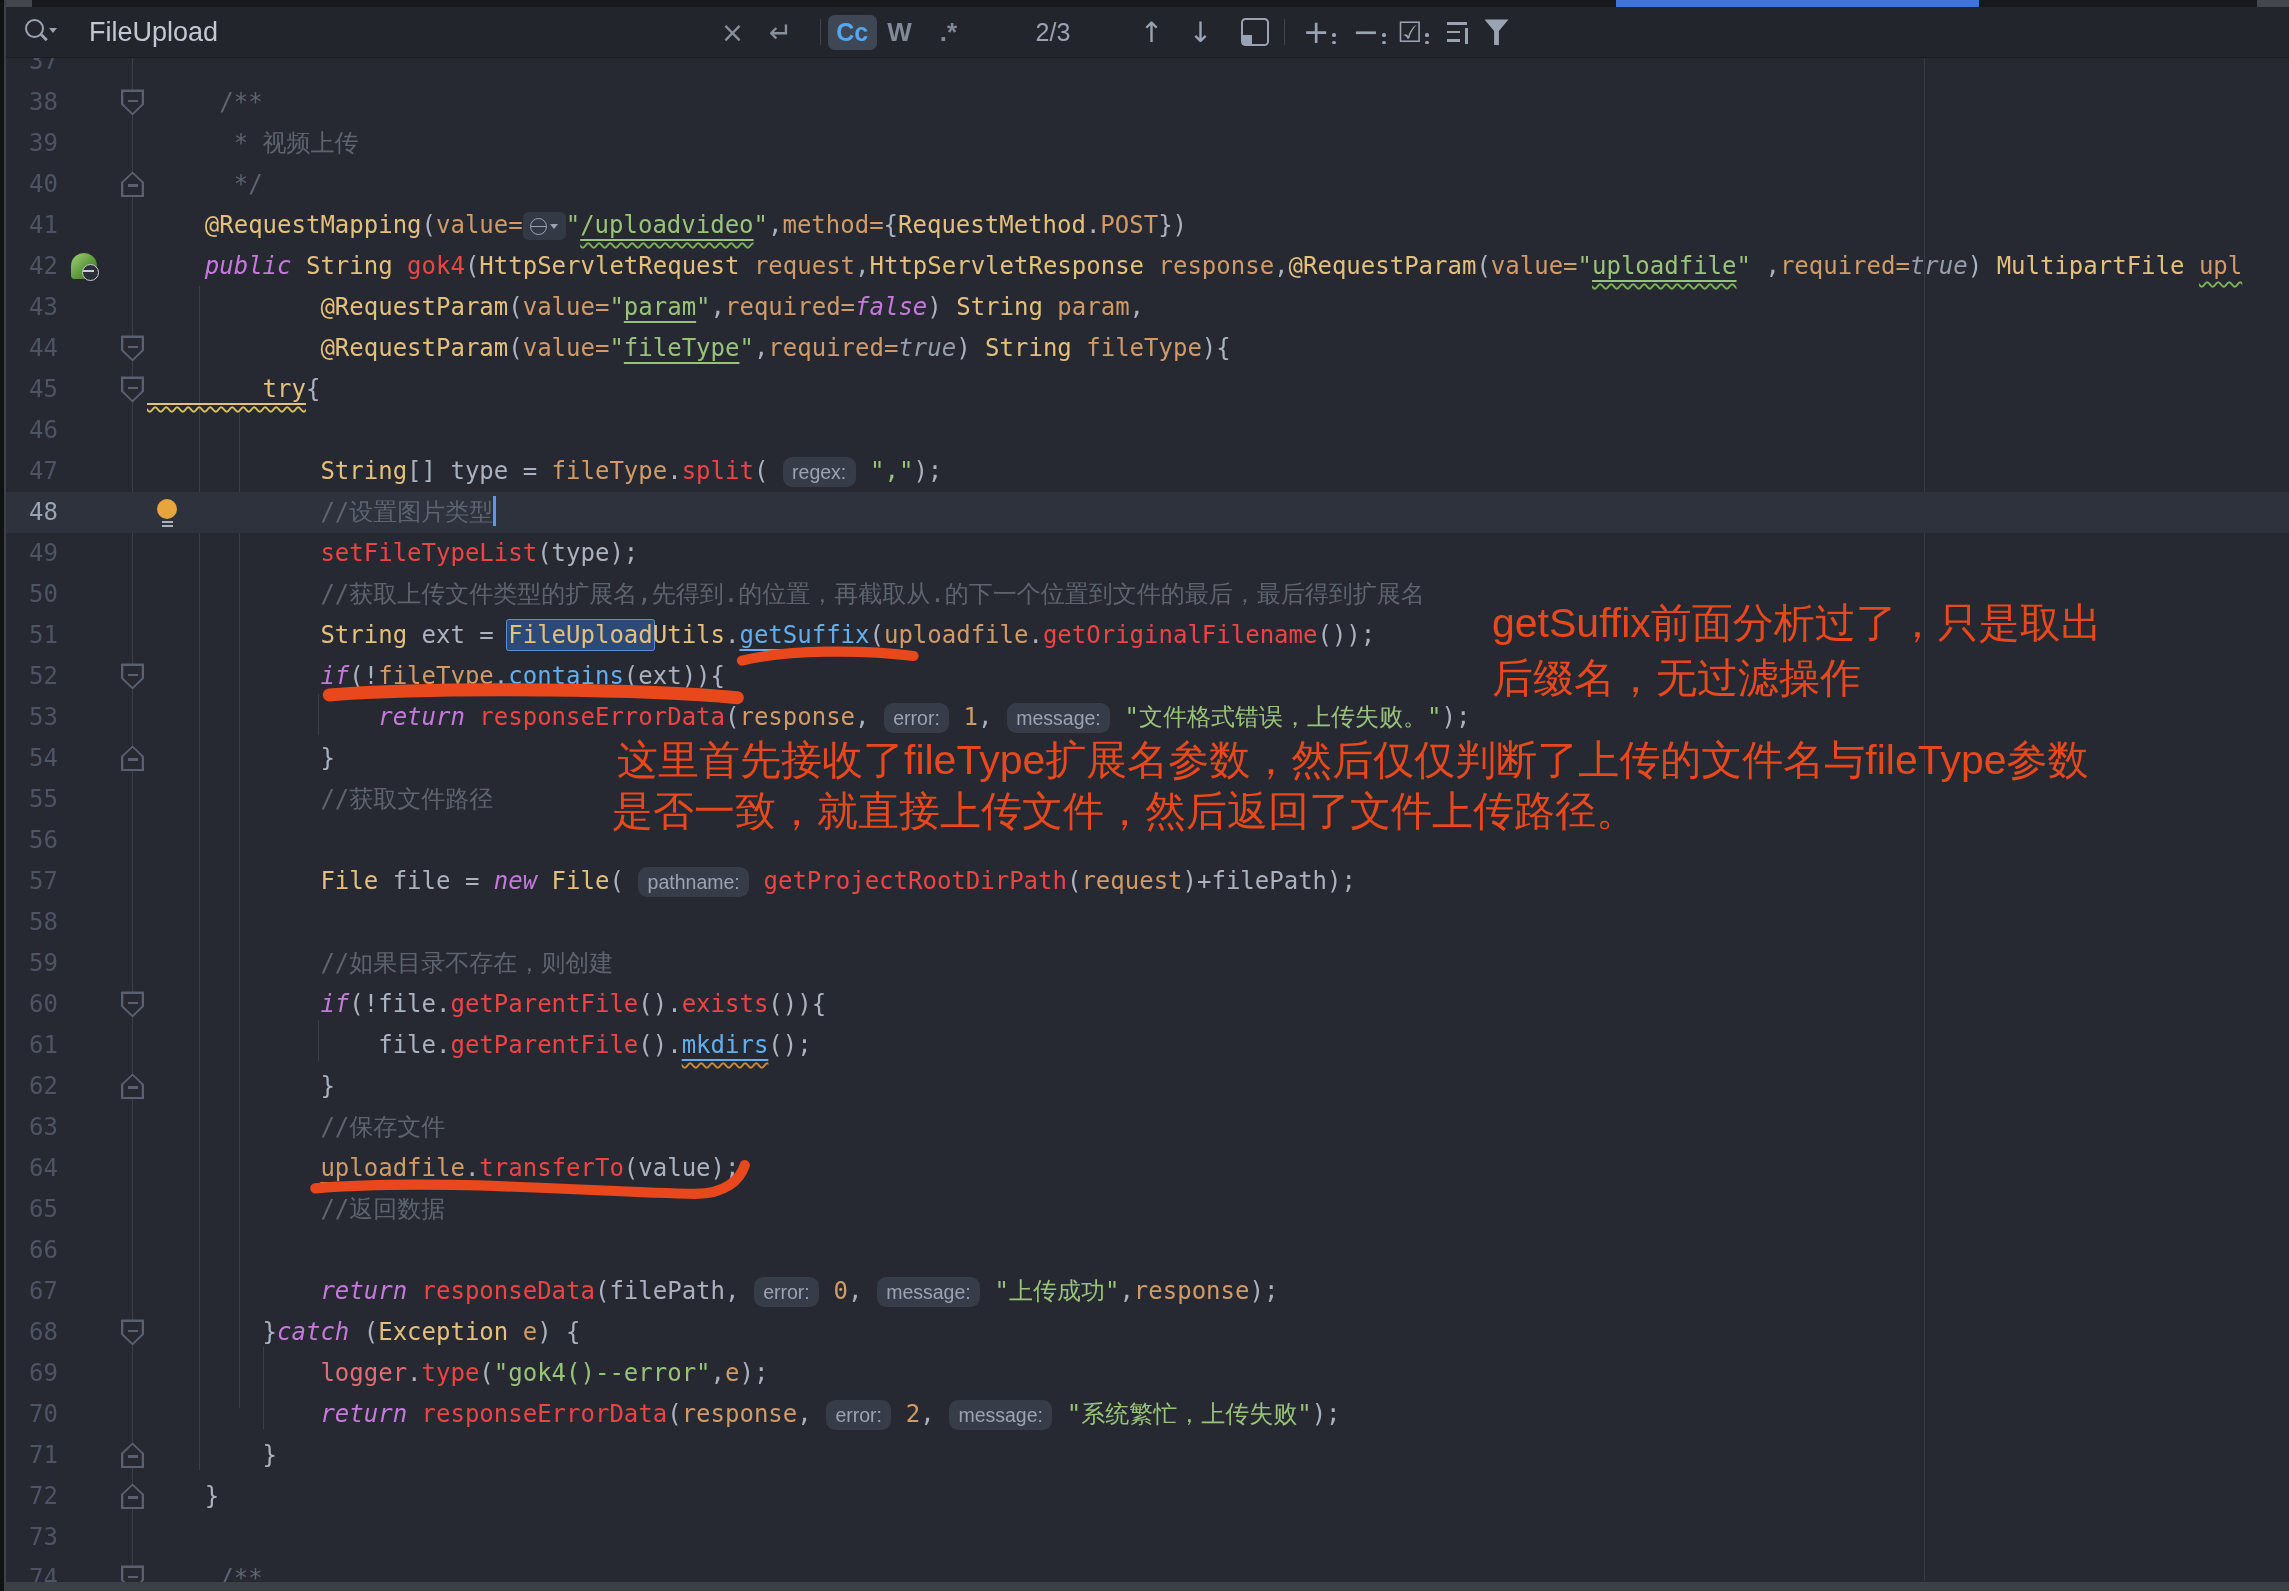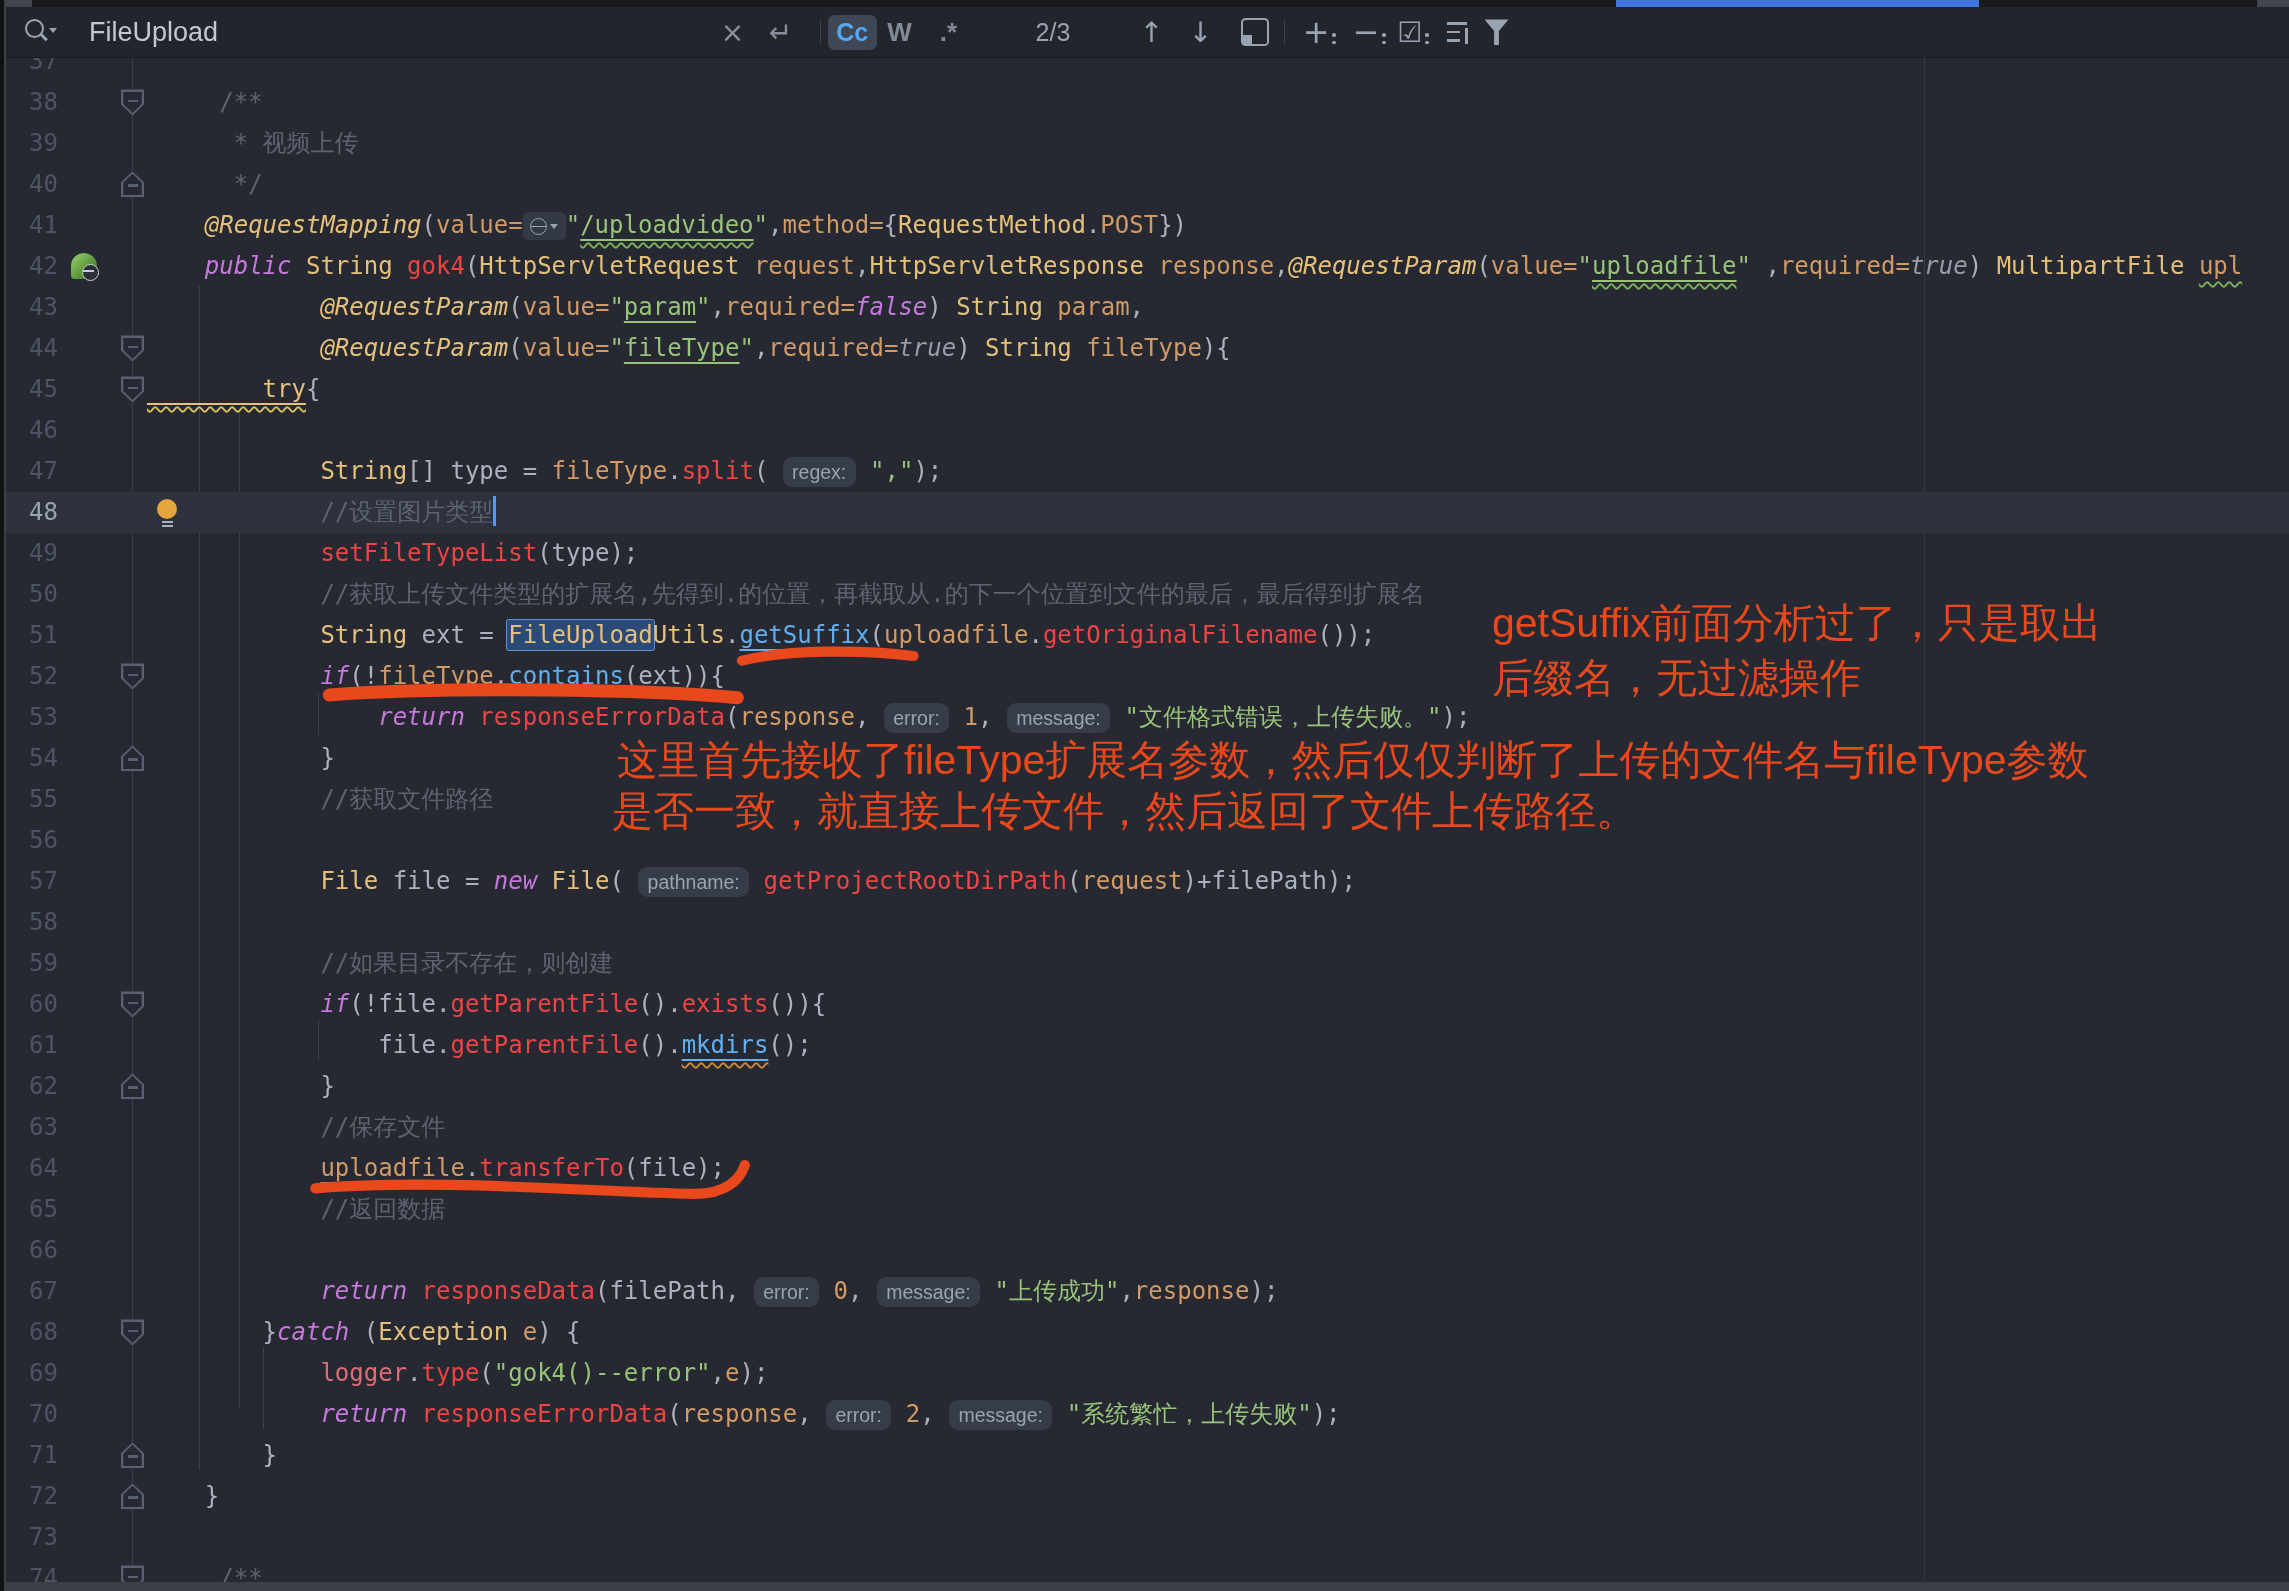--- a/index.html
+++ b/index.html
@@ -54,21 +54,21 @@
   .row.hl{background:#2d323d;}
   .num{position:absolute;left:0;top:0;width:58px;height:41px;line-height:41px;text-align:right;
        font-size:24px;color:#4d5464;}
   .row.hl .num{color:#9aa3b2;}
   .code{position:absolute;left:147px;top:0;height:41px;line-height:41px;font-size:24px;
         white-space:pre;color:#abb2bf;}
   
   .tok-kw{color:#c678dd;font-style:italic;}
   .tok-gital{color:#959dab;font-style:italic;}
   .tok-typ{color:#e5c07b;}
-  .tok-ann{color:#e5c07b;font-style:italic;}
+  .tok-ann{color:#e5c07b;}
   .tok-fn{color:#ef4444;}
   .tok-fnu{color:#61afef;text-decoration:underline;text-underline-offset:5.6px;text-decoration-thickness:1.9px;}
   .tok-fnw{color:#61afef;text-decoration:underline;text-underline-offset:5.6px;text-decoration-thickness:1.9px;margin-top:12px;}
   .tok-fnw .wavy-o{text-decoration:underline wavy #c98a3a 1.9px;text-underline-offset:9.3px;}
   .tok-par{color:#d19a66;}
   .tok-parw{color:#d19a66;text-decoration:underline wavy #7cb356 1.9px;text-underline-offset:7.4px;}
   .tok-paru{color:#d19a66;text-decoration:underline;text-underline-offset:5.6px;text-decoration-thickness:1.9px;}
   .tok-str{color:#98c379;}
   .tok-stru{color:#98c379;text-decoration:underline;text-underline-offset:5.6px;text-decoration-thickness:1.9px;}
   .tok-struw{color:#98c379;text-decoration:underline;text-underline-offset:5.6px;text-decoration-thickness:1.9px;}
@@ -281,21 +281,21 @@
             <div class="m"></div>
           </div>
           <span class="code"><span class="tok-pln">            }</span></span>
         </div>
         <div class="row">
           <span class="num">63</span>
           <span class="code"><span class="tok-cmt">            //保存文件</span></span>
         </div>
         <div class="row">
           <span class="num">64</span>
-          <span class="code"><span class="tok-pln">            </span><span class="tok-paru">uploadfile</span><span class="tok-pln">.</span><span class="tok-fn">transferTo</span><span class="tok-pln">(file);</span></span>
+          <span class="code"><span class="tok-pln">            </span><span class="tok-paru">uploadfile</span><span class="tok-pln">.</span><span class="tok-fn">transferTo</span><span class="tok-pln">(value);</span></span>
         </div>
         <div class="row">
           <span class="num">65</span>
           <span class="code"><span class="tok-cmt">            //返回数据</span></span>
         </div>
         <div class="row">
           <span class="num">66</span>
           <span class="code"></span>
         </div>
         <div class="row">

